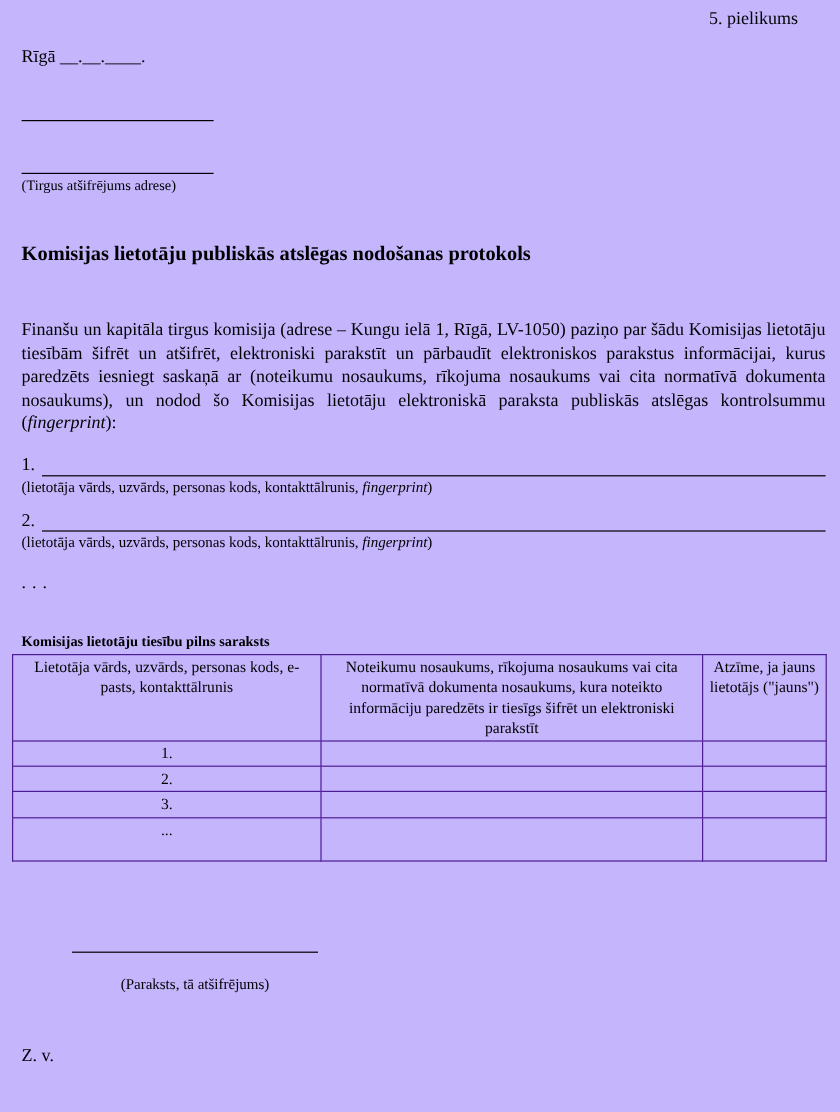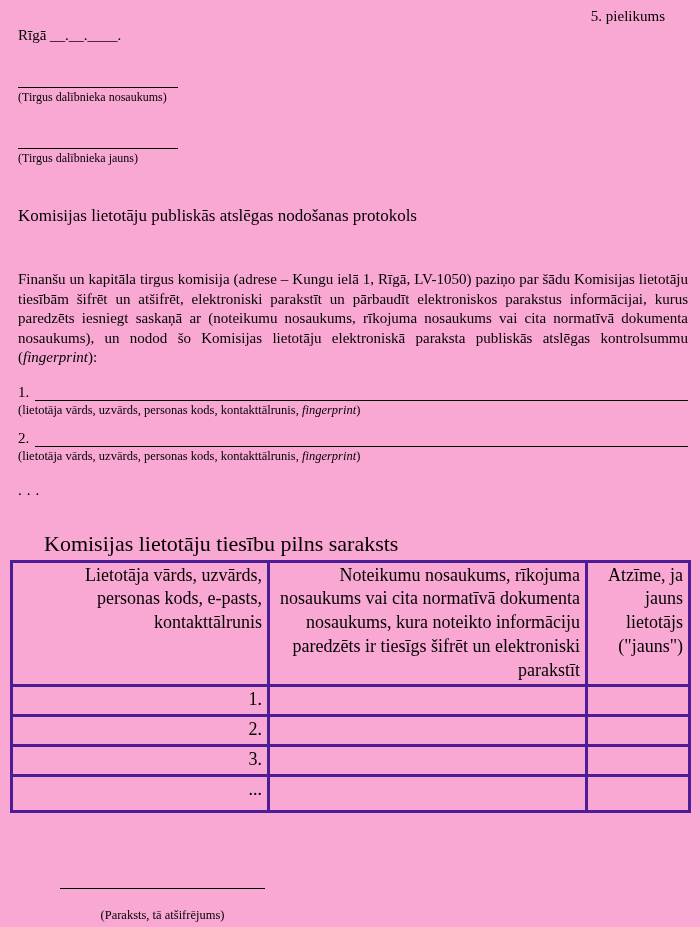--- a/index.html
+++ b/index.html
@@ -7,50 +7,50 @@
   body {
     width: 700px; height: 927px;
     font-family: "Liberation Serif", serif;
     color: #000;
   }
   .page {
     position: relative;
     width: 700px; height: 927px;
     padding: 8px 12px 0 18px;
     overflow: hidden;
-    background: #f9a8d4;
+    background: #c4b5fd;
   }
   .annex { text-align: right; padding-right: 23px; font-size: 15px; }
-  .place-date { margin-top: 2px; font-size: 15px; }
+  .place-date { margin-top: 15px; font-size: 15px; }
   .nr-line { margin-top: 2px; font-size: 15px; }
   .blank-group { margin-top: 30px; width: 175px; }
   .blank-line { width: 160px; height: 14px; border-bottom: 1px solid #000; }
   .caption-sm { font-size: 12px; margin-top: 2px; white-space: nowrap; }
-  .doc-title { margin-top: 40px; font-size: 17px; font-weight: normal; }
+  .doc-title { margin-top: 40px; font-size: 17px; font-weight: bold; }
   .body-par { margin-top: 44px; font-size: 15px; line-height: 19.5px; text-align: justify; }
   .entries { margin-top: 16px; }
   .entry { margin-top: 12px; }
   .entry-line { display: flex; align-items: flex-end; font-size: 15px; }
   .entry-num { margin-right: 6px; }
   .entry-rule { flex: 1; height: 15px; border-bottom: 1px solid #000; }
   .entry-caption { text-align: left; font-size: 12.5px; margin-top: 2px; }
   .ellipsis { margin-top: 18px; font-size: 15px; letter-spacing: 5px; }
-  .table-heading { margin-top: 32px; font-size: 22px; font-weight: normal; margin-left: 26px; }
+  .table-heading { margin-top: 32px; font-size: 12px; font-weight: bold; }
   table.rights {
     border-collapse: collapse;
     table-layout: fixed;
     width: 678px;
     margin-top: 3px;
     margin-left: -8px;
   }
   table.rights th, table.rights td {
-    border: 3px solid #4c1d95;
-    font-size: 18px;
+    border: 1px solid #4c1d95;
+    font-size: 13px;
     font-weight: normal;
-    text-align: right;
+    text-align: center;
     vertical-align: top;
     padding: 1px 5px 2px 5px;
     line-height: 1.32;
     overflow: hidden;
   }
   table.rights td.row-cell { height: 21px; }
   table.rights tr.last-row td { height: 36px; }
   .sig-block { margin-top: 64px; margin-left: 42px; width: 205px; }
   .sig-line { width: 205px; height: 12px; border-bottom: 1px solid #000; }
   .sig-caption { font-size: 12.5px; text-align: center; margin-top: 19px; }
@@ -61,26 +61,25 @@
 <body>
 
 <div class="page">
 
   <div class="annex">5. pielikums</div>
 
   <div class="place-date">Rīgā __.__.____.</div>
 
   <div class="blank-group">
     <div class="blank-line"></div>
-    <div class="caption-sm">(Tirgus dalībnieka nosaukums)</div>
   </div>
 
   <div class="blank-group">
     <div class="blank-line"></div>
-    <div class="caption-sm">(Tirgus dalībnieka jauns)</div>
+    <div class="caption-sm">(Tirgus atšifrējums adrese)</div>
   </div>
 
   <div class="doc-title">Komisijas lietotāju publiskās atslēgas nodošanas protokols</div>
 
   <div class="body-par"><span>Finanšu un kapitāla tirgus komisija (adrese – Kungu ielā 1, Rīgā, LV-1050) paziņo par šādu Komisijas lietotāju tiesībām šifrēt un atšifrēt, elektroniski parakstīt un pārbaudīt elektroniskos parakstus informācijai, kurus paredzēts iesniegt saskaņā ar (noteikumu nosaukums, rīkojuma nosaukums vai cita normatīvā dokumenta nosaukums), un nodod šo Komisijas lietotāju elektroniskā paraksta publiskās atslēgas kontrolsummu (</span><span class="it">fingerprint</span><span>):</span></div>
 
   <div class="entries">
 
     <div class="entry">
       <div class="entry-line">

